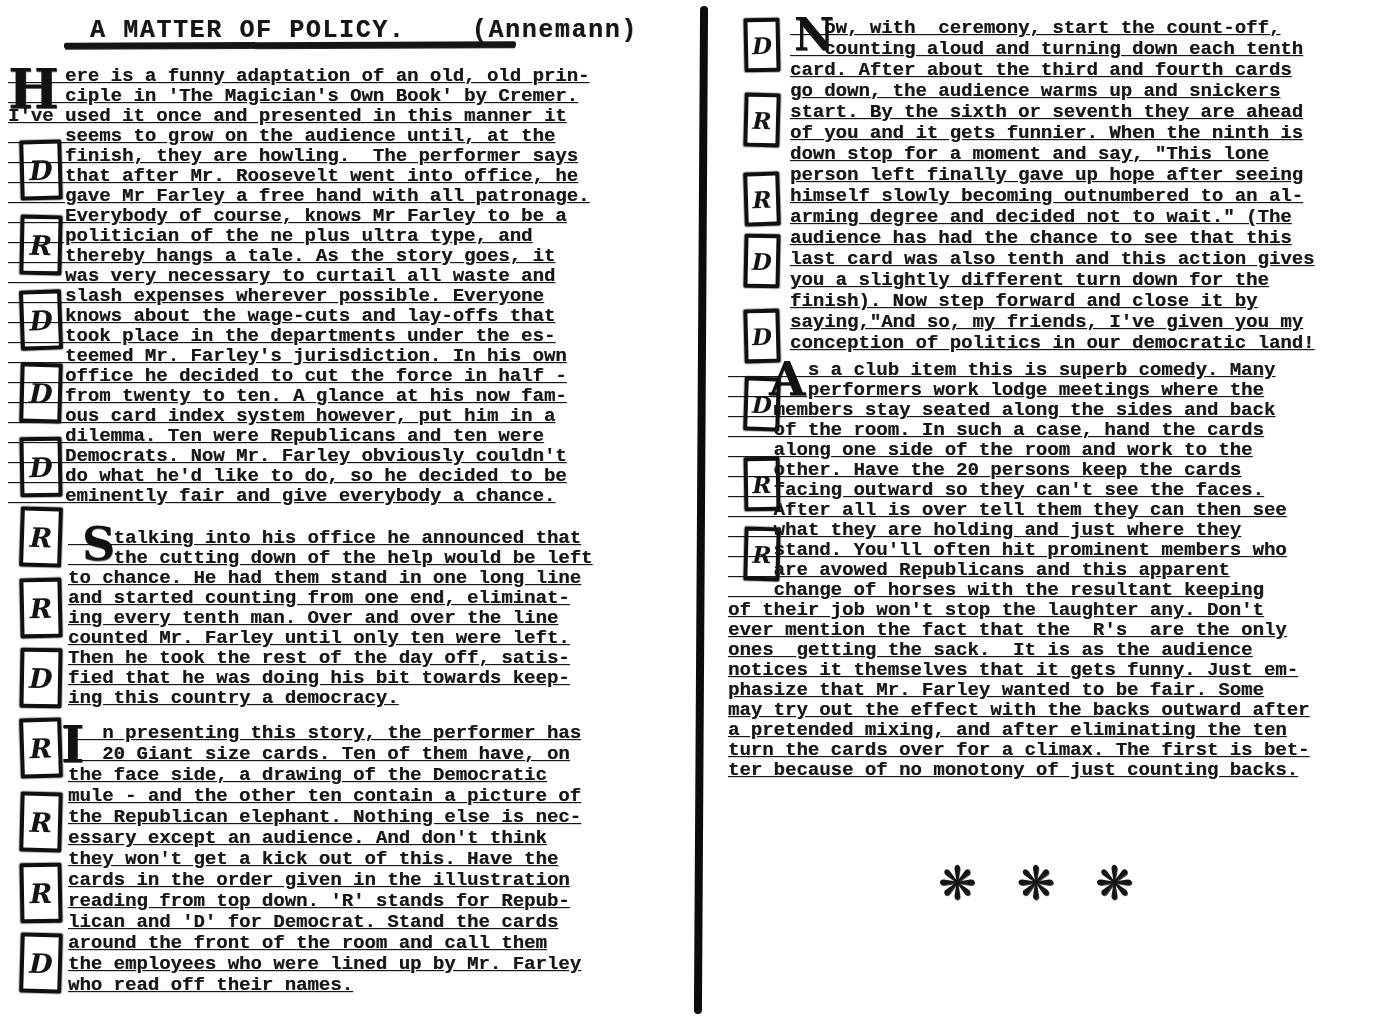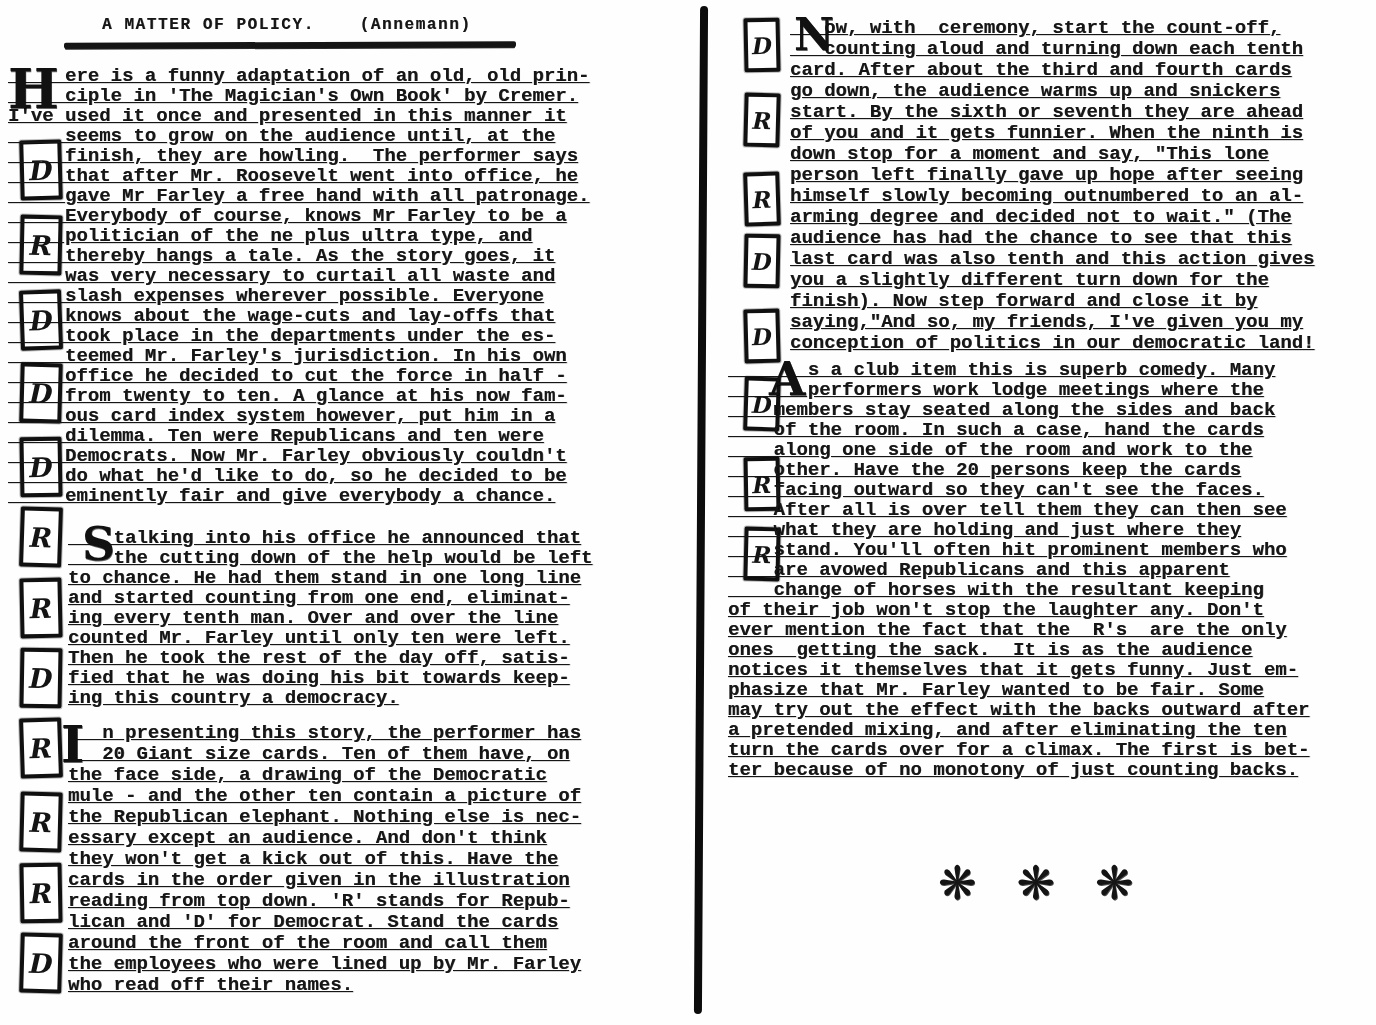--- a/index.html
+++ b/index.html
@@ -3,22 +3,22 @@
 <meta charset="utf-8">
 <style>
   html,body { margin:0; padding:0; background:#e8e8e8; }
   .page {
     position:relative; width:1376px; height:1025px;
     background:#fefefe; overflow:hidden;
     font-family:"Liberation Mono", monospace;
     font-weight:bold; color:#161616;
   }
   .title {
-    position:absolute; left:102px; top:16px;
-    font-size:16px; letter-spacing:1.6px; white-space:pre;
+    position:absolute; left:90px; top:16px;
+    font-size:25px; letter-spacing:1.6px; white-space:pre;
     text-shadow:0.4px 0.3px 0 rgba(0,0,0,0.55);
   }
   .title-underline {
     position:absolute; left:64px; top:42px; width:452px; height:6px;
     background:#151515; transform:rotate(-0.2deg); border-radius:2px;
     box-shadow:0 2px 0 -1px #2a2a2a;
   }
   .divider {
     position:absolute; left:697px; top:6px; width:8px; height:1008px;
     background:#0c0c0c; transform:rotate(0.35deg); border-radius:4px;

